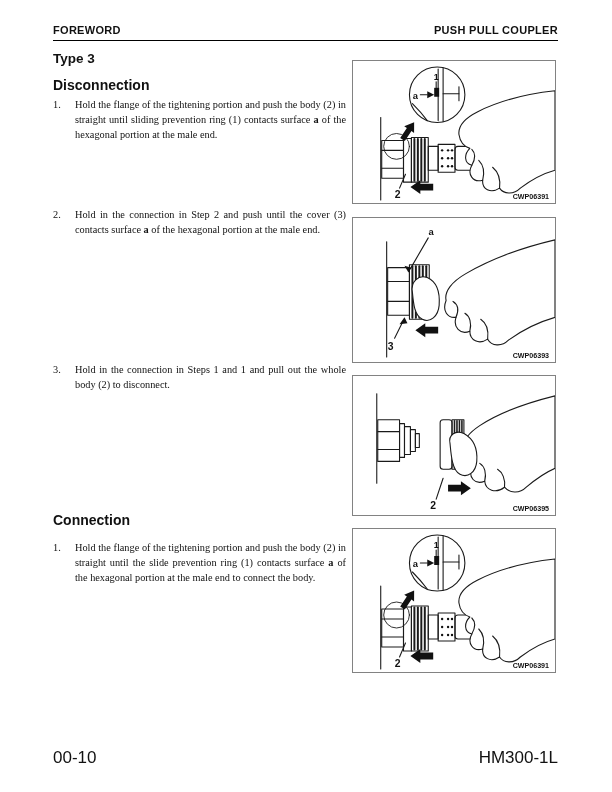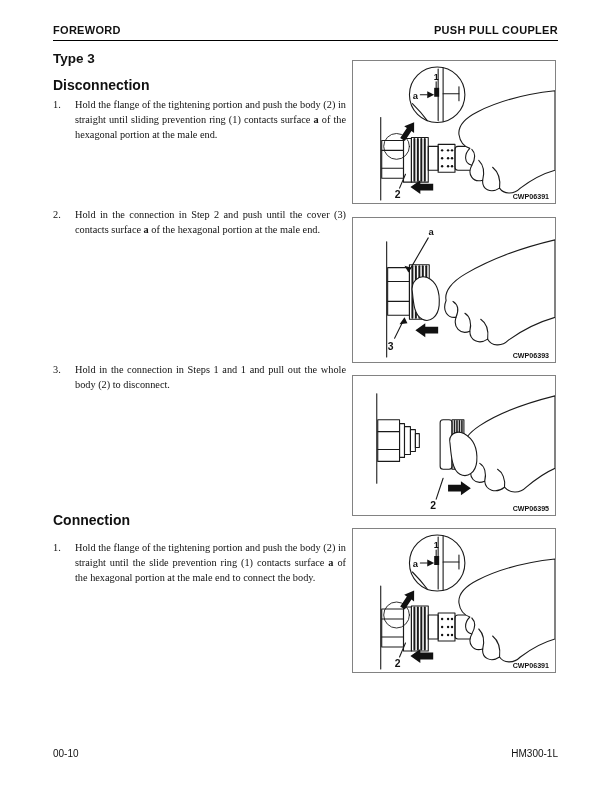--- a/index.html
+++ b/index.html
@@ -17,21 +17,21 @@
   
   .step{position:absolute;left:52px;width:294px;font-size:10.3px;line-height:15px;}
   .step .num{position:absolute;left:1px;top:0;}
   .step .txt{display:block;margin-left:23px;text-align:justify;}
   .step b{font-weight:bold;}
   
   .fig{position:absolute;left:352px;width:204px;border:1.2px solid #828282;background:#fff;box-sizing:border-box;}
   .fig svg{display:block;width:100%;height:100%;}
   
   .ftr{position:absolute;left:53px;top:748px;width:505px;display:flex;justify-content:space-between;
-       font-family:"Liberation Sans",sans-serif;font-size:10px;gap:12px;}
+       font-family:"Liberation Sans",sans-serif;font-size:17px;gap:12px;}
   svg text{user-select:none;}
 </style>
 </head>
 <body>
 
 <div class="page">
 
   <div class="hdr">
     <span>FOREWORD</span>
     <span>PUSH PULL COUPLER</span>

